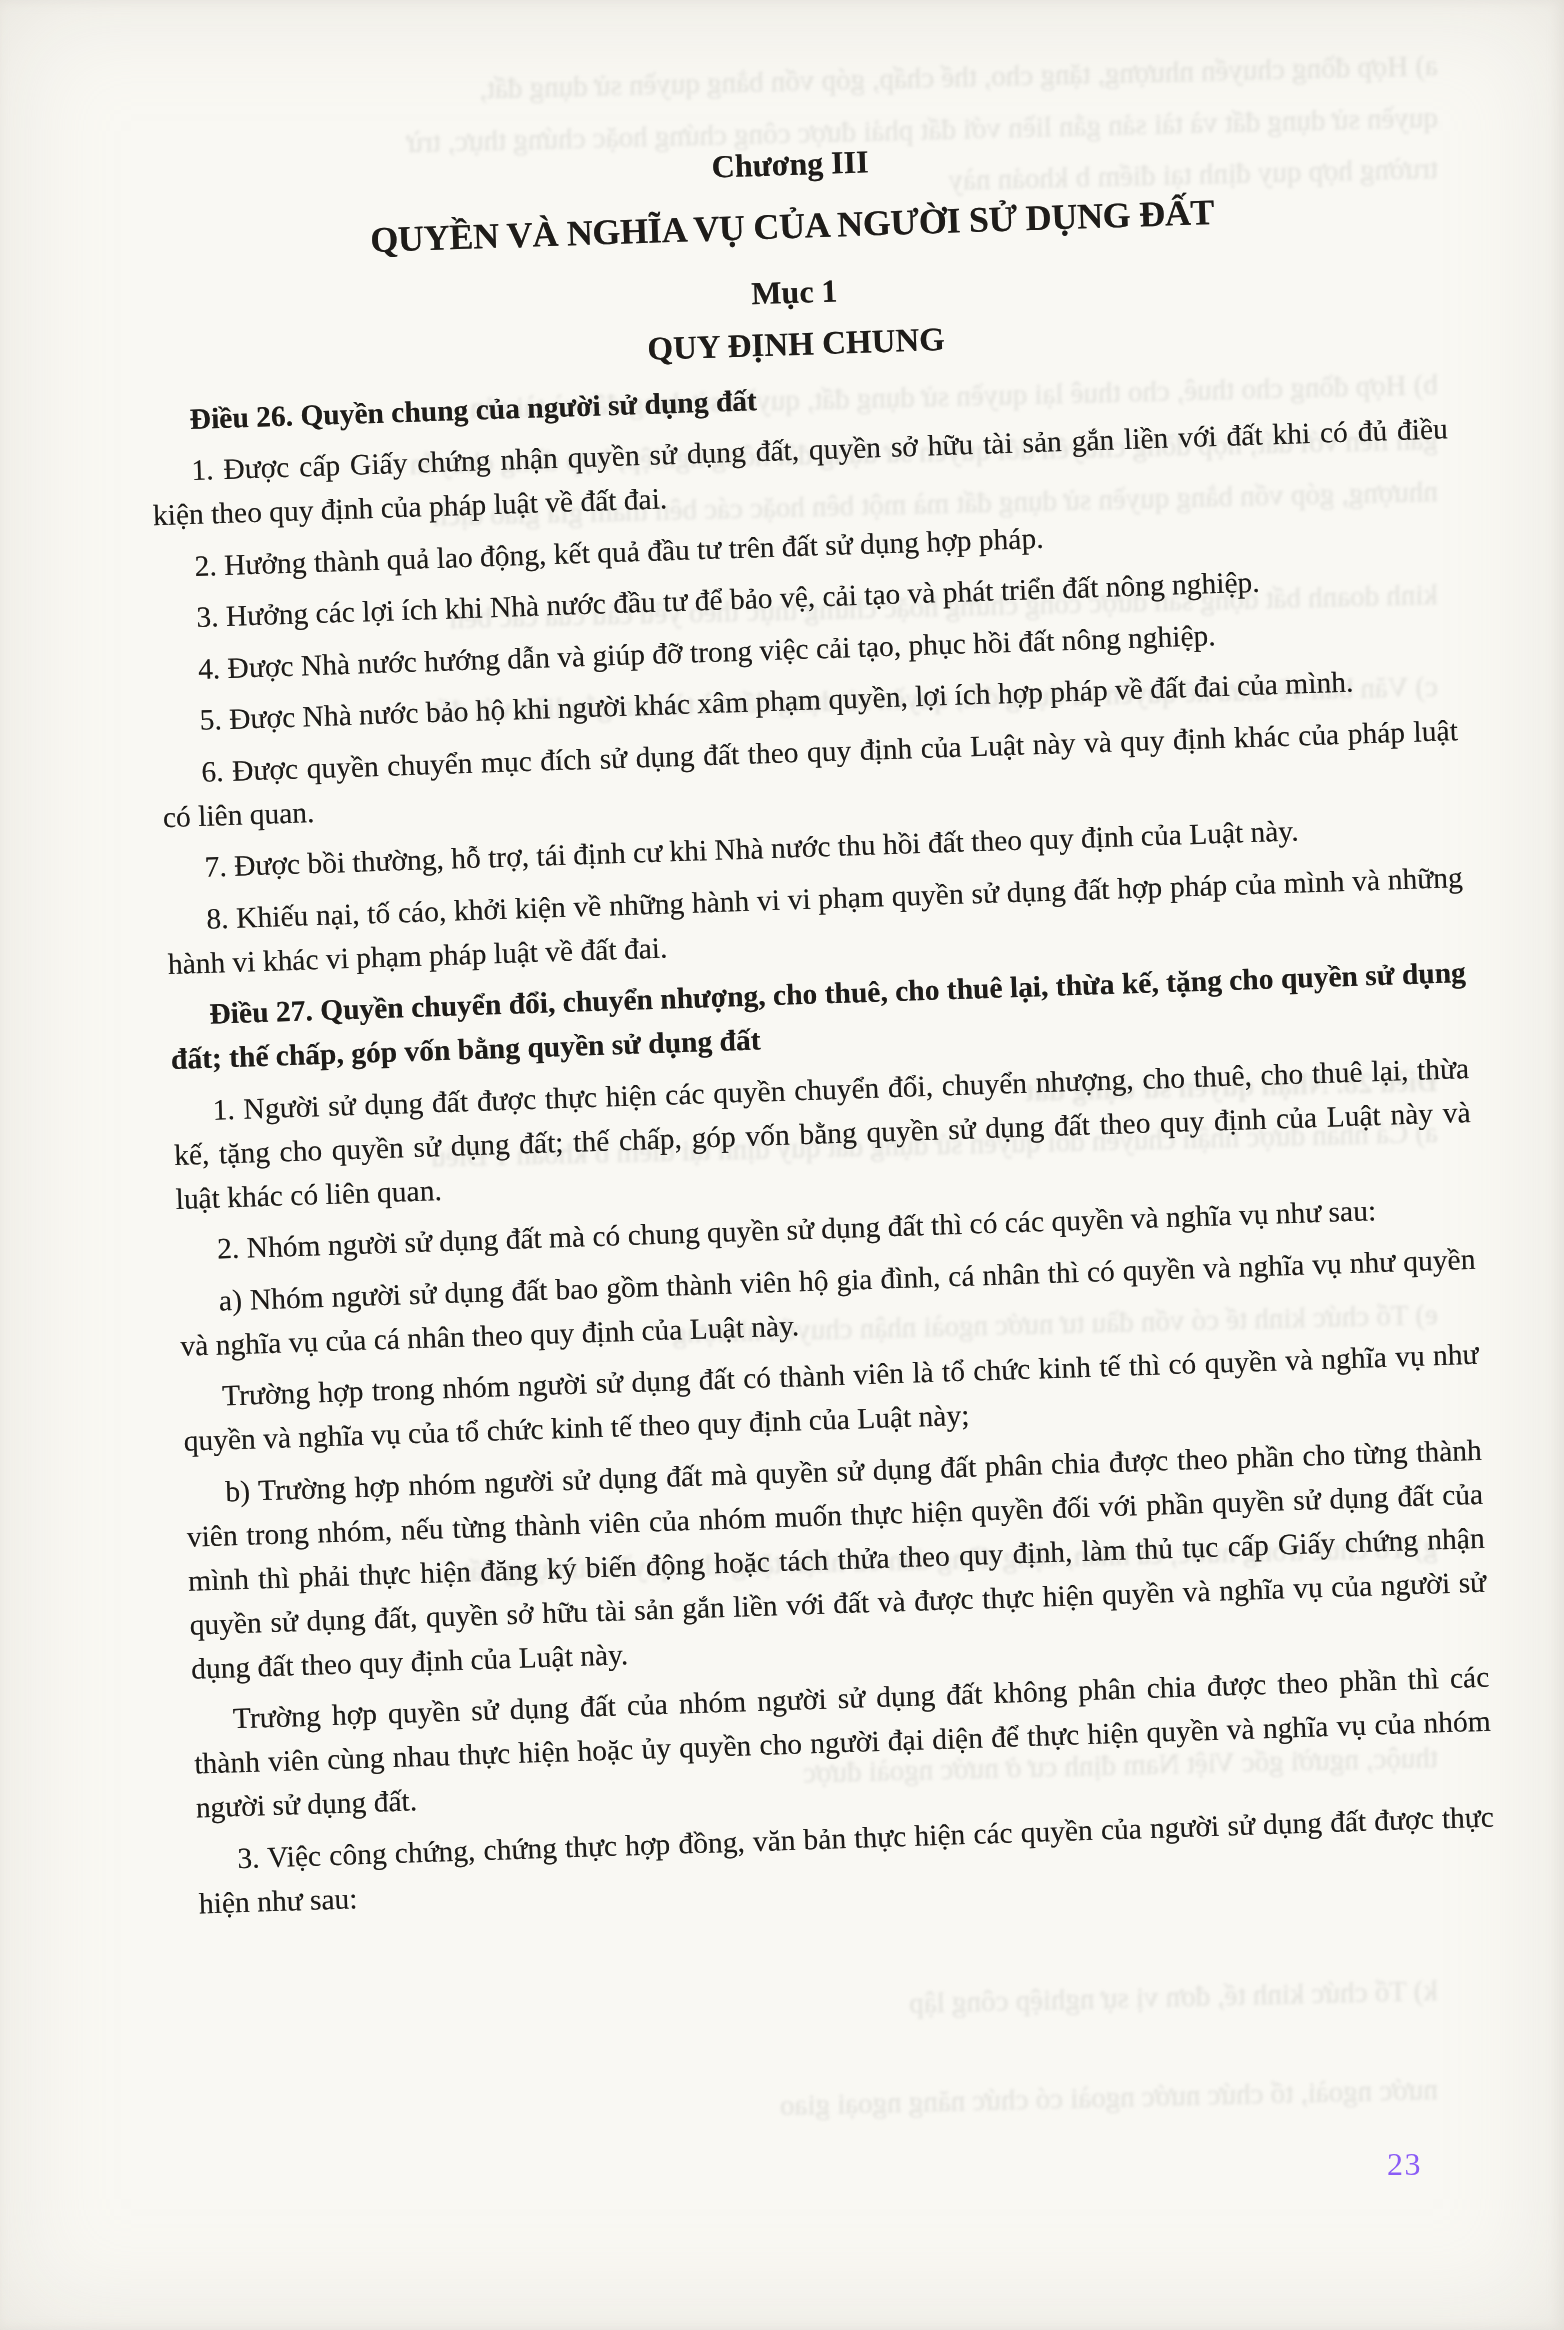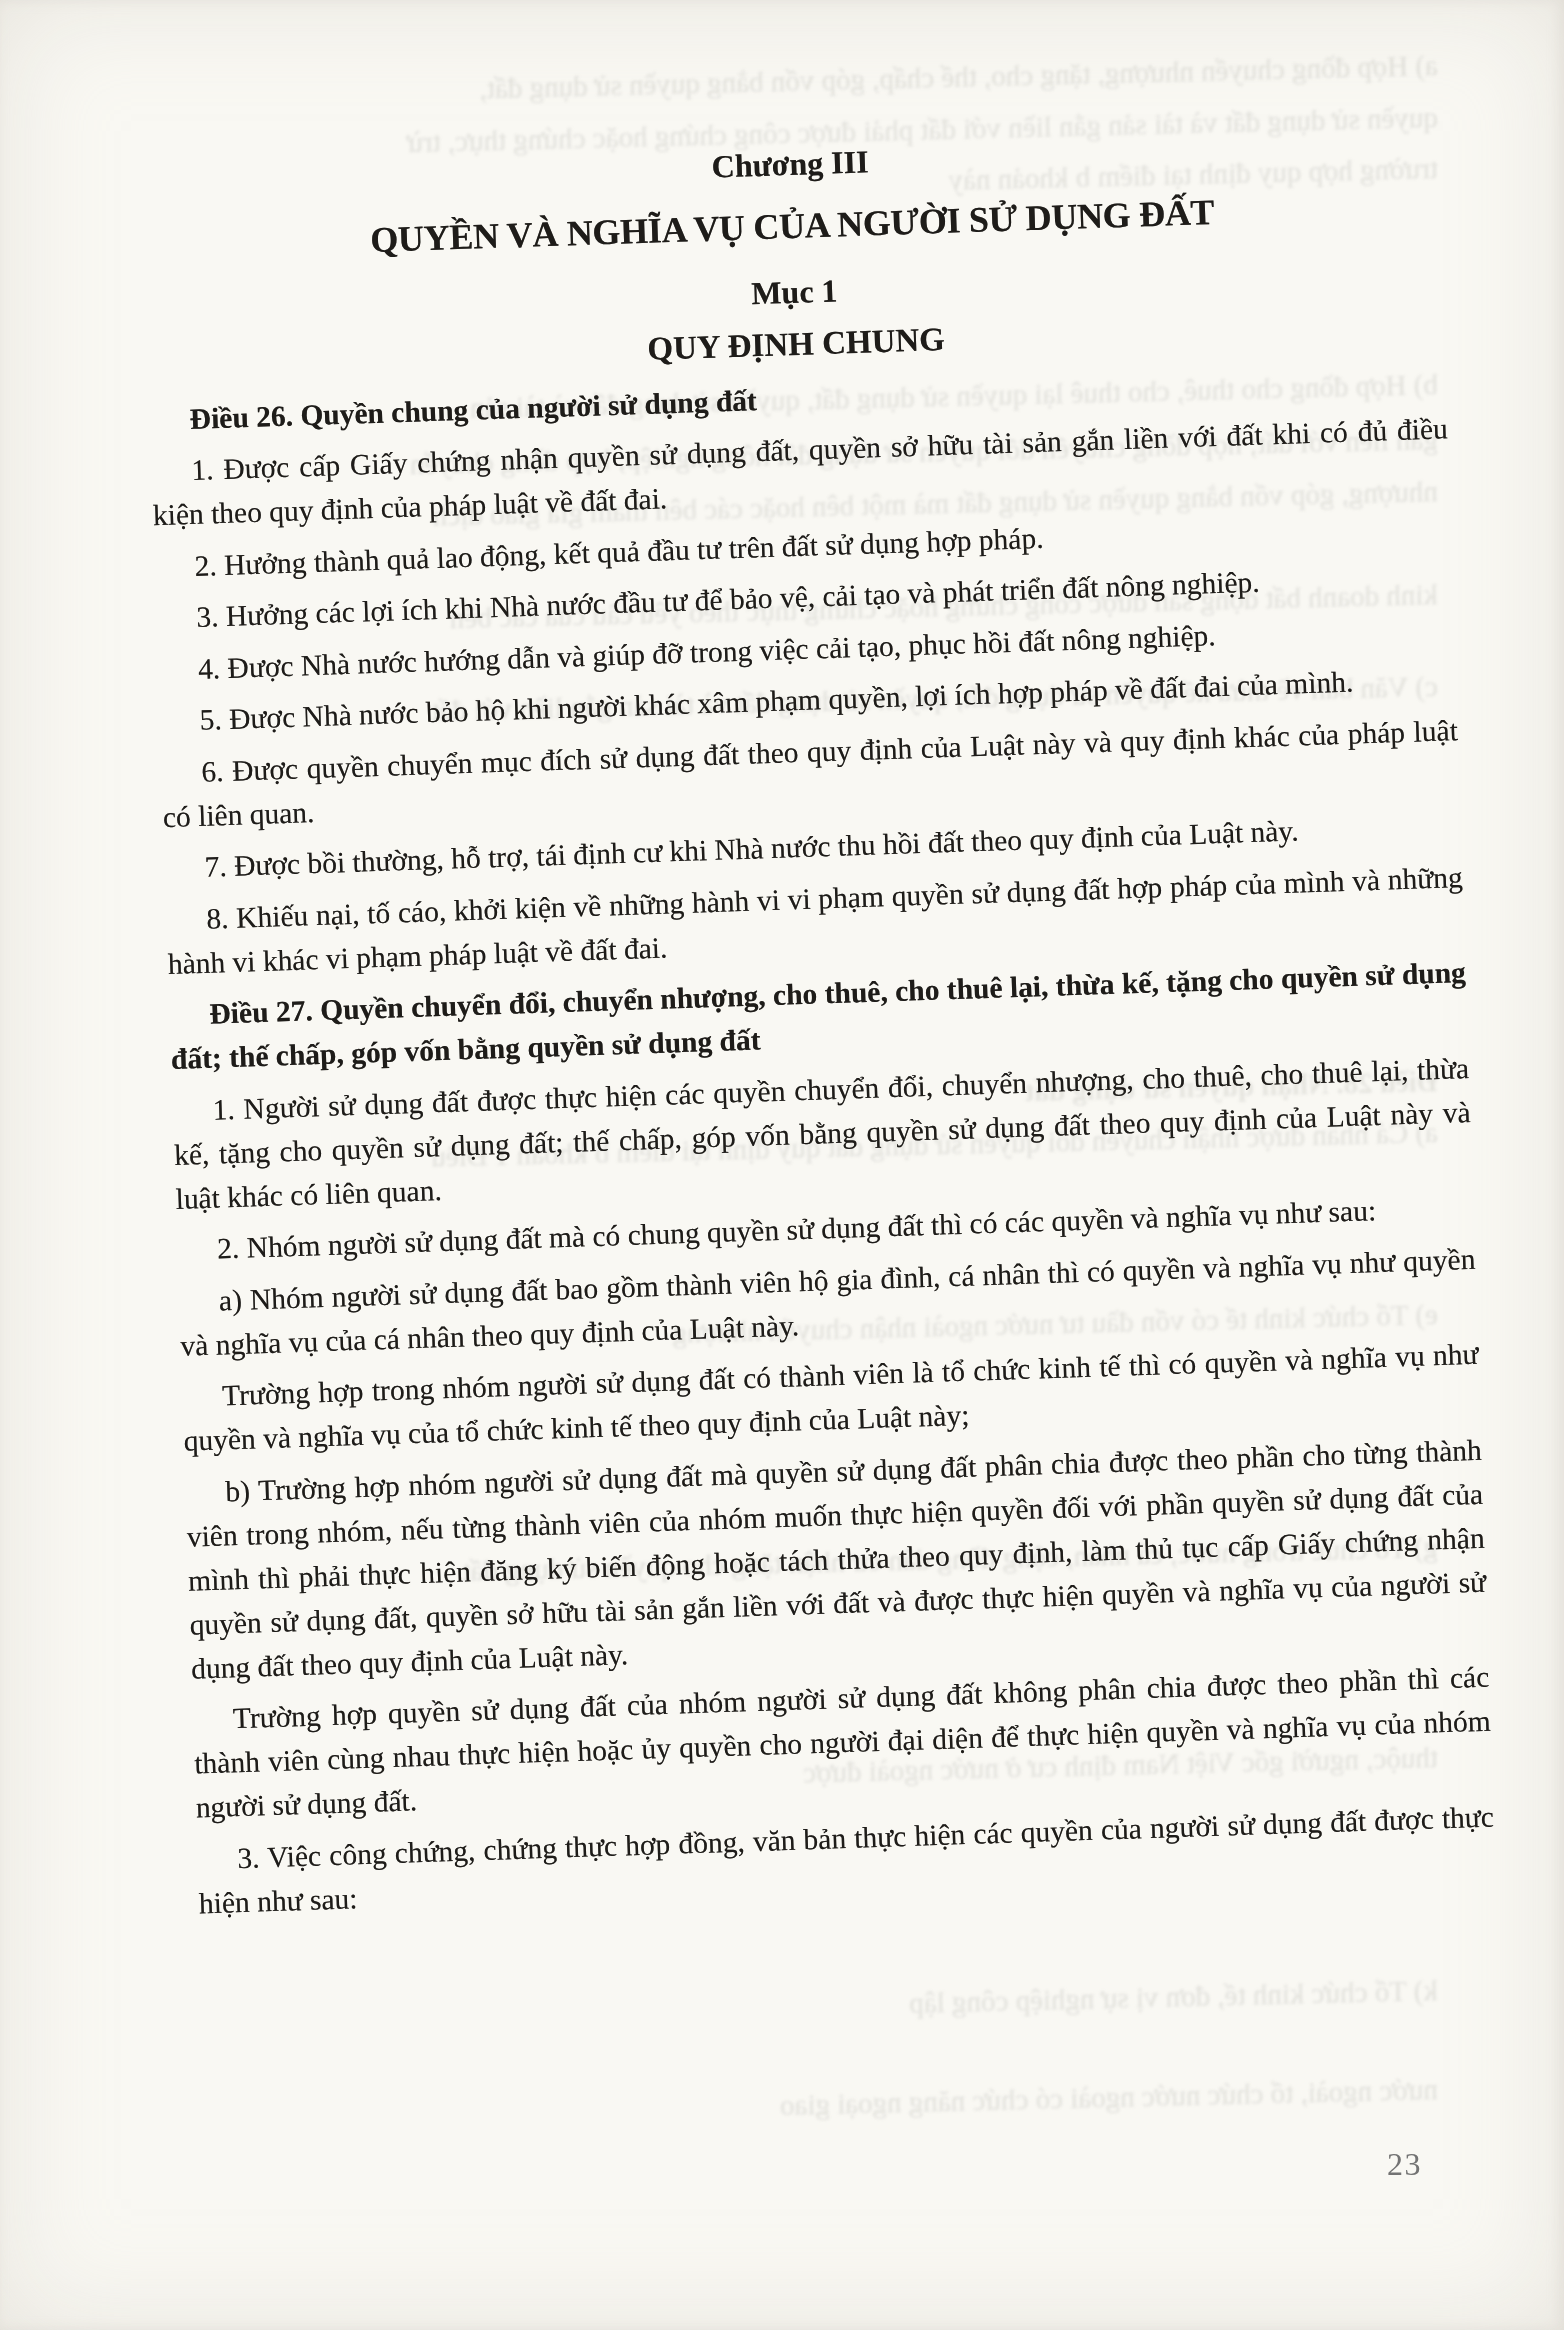--- a/index.html
+++ b/index.html
@@ -59,21 +59,21 @@
   .para {
     font-size: 29.5px; line-height: 44px;
     text-align: justify;
     text-indent: 40px;
     margin: 0 0 7.5px 0;
   }
   .para.bold { font-weight: 700; }
   .page-number {
     position: absolute;
     left: 1387px; top: 2146px;
-    font-size: 32px; color: #737373;
+    font-size: 32px; color: #8b5cf6;
     letter-spacing: 1.4px;
   }
 </style>
 </head>
 <body>
 
 <div class="page">
 
   <div class="bleed-layer">
     <div class="ghost" style="top:65px">a) Hợp đồng chuyển nhượng, tặng cho, thế chấp, góp vốn bằng quyền sử dụng đất,</div>

